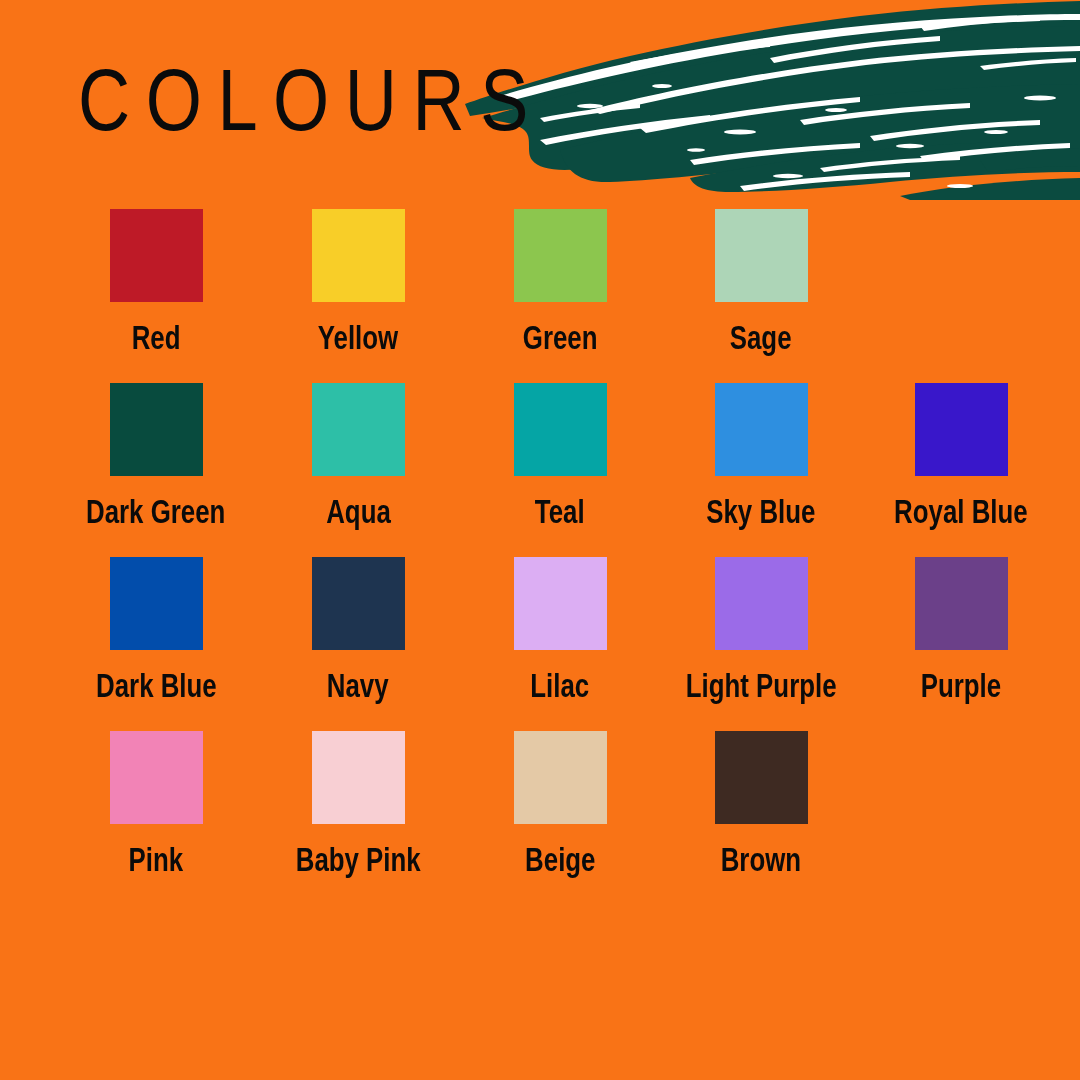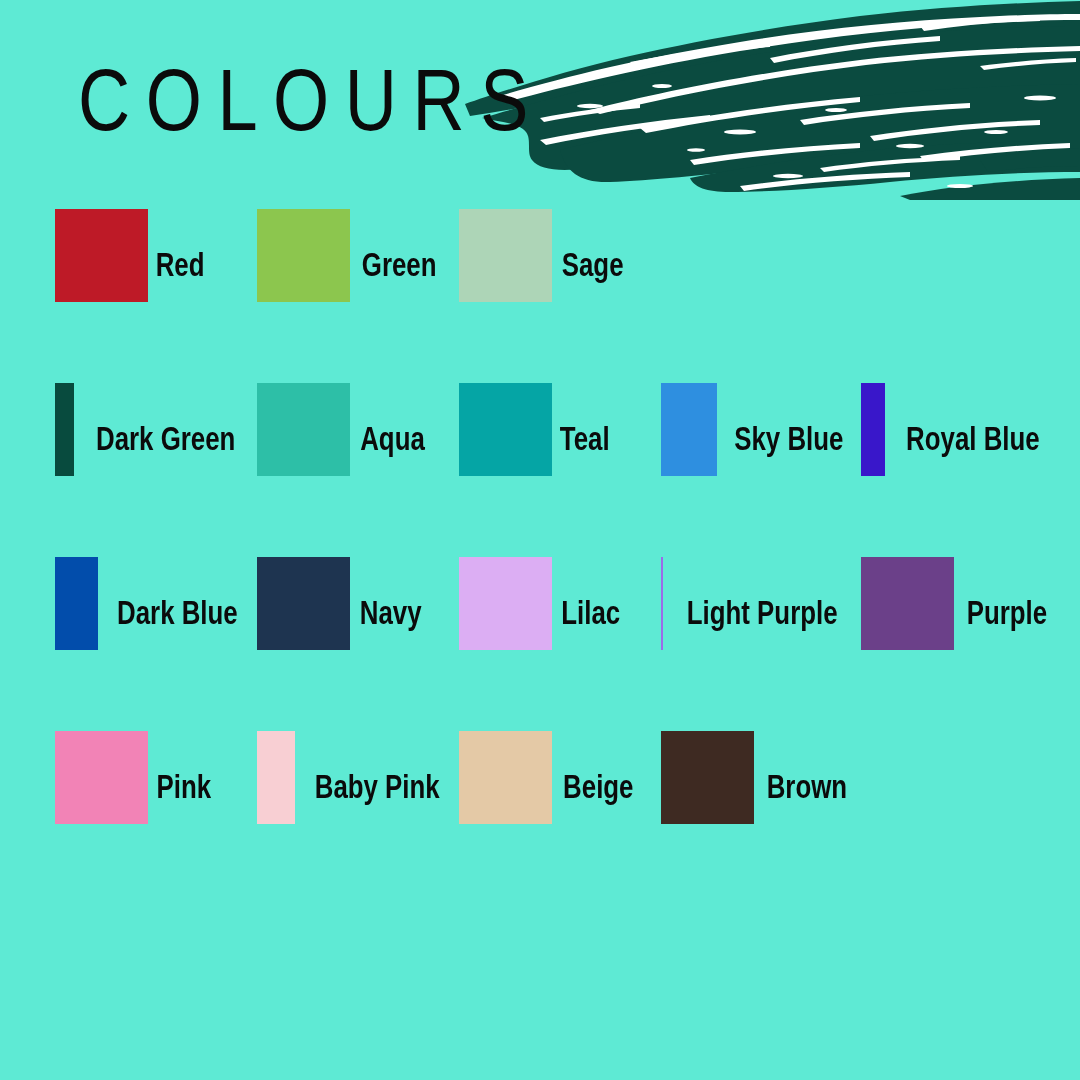--- a/index.html
+++ b/index.html
@@ -72,21 +72,21 @@
 
   .swatch-row {
     display: flex;
     flex-direction: row;
     align-items: flex-start;
     height: 174px;
   }
 
   .swatch-cell {
     display: flex;
-    flex-direction: row;
+    flex-direction: column;
     align-items: center;
     width: 202px;
     flex: 0 0 202px;
   }
   .swatch-row .swatch-cell:nth-child(1) { margin-left: 55px; }
   .swatch-row .swatch-cell:nth-child(4) { flex: 0 0 200px; width: 200px; text-align: center; }
   .swatch-row .swatch-cell:nth-child(5) { flex: 0 0 200px; width: 200px; }
 
   .swatch-chip {
     width: 93px;
@@ -105,21 +105,21 @@
     font-weight: 700;
     color: #0B0B0B;
     white-space: nowrap;
     transform: scaleX(0.76);
     transform-origin: center top;
   }
 </style>
 </head>
 <body>
 
-<div id="page" style="background: #5eead4;">
+<div id="page" style="background: #f97316;">
 
   <div id="header">
 
     <div id="brush-wrap">
       <svg viewBox="0 0 640 200" preserveAspectRatio="none">
         <g fill="#0B4B40">
           <path d="M25 104 C 60 92, 120 72, 190 56 C 260 40, 340 26, 420 16
                    C 500 7, 570 3, 640 1 L 640 36
                    C 560 36, 480 42, 400 52 C 320 62, 240 76, 175 90
                    C 120 101, 70 110, 30 116 Z"></path>
@@ -186,20 +186,24 @@
   </div>
 
   <div id="swatch-grid">
 
     <div class="swatch-row">
       <div class="swatch-cell">
         <div class="swatch-chip" style="background-color: rgb(190, 26, 39);"></div>
         <div class="swatch-label" style="color: rgb(11, 11, 11);">Red</div>
       </div>
       <div class="swatch-cell">
+        <div class="swatch-chip" style="background-color: rgb(248, 206, 40);"></div>
+        <div class="swatch-label" style="color: rgb(11, 11, 11);">Yellow</div>
+      </div>
+      <div class="swatch-cell">
         <div class="swatch-chip" style="background-color: rgb(140, 198, 78);"></div>
         <div class="swatch-label" style="color: rgb(11, 11, 11);">Green</div>
       </div>
       <div class="swatch-cell">
         <div class="swatch-chip" style="background-color: rgb(173, 213, 183);"></div>
         <div class="swatch-label" style="color: rgb(11, 11, 11);">Sage</div>
       </div>
     </div>
 
     <div class="swatch-row">

